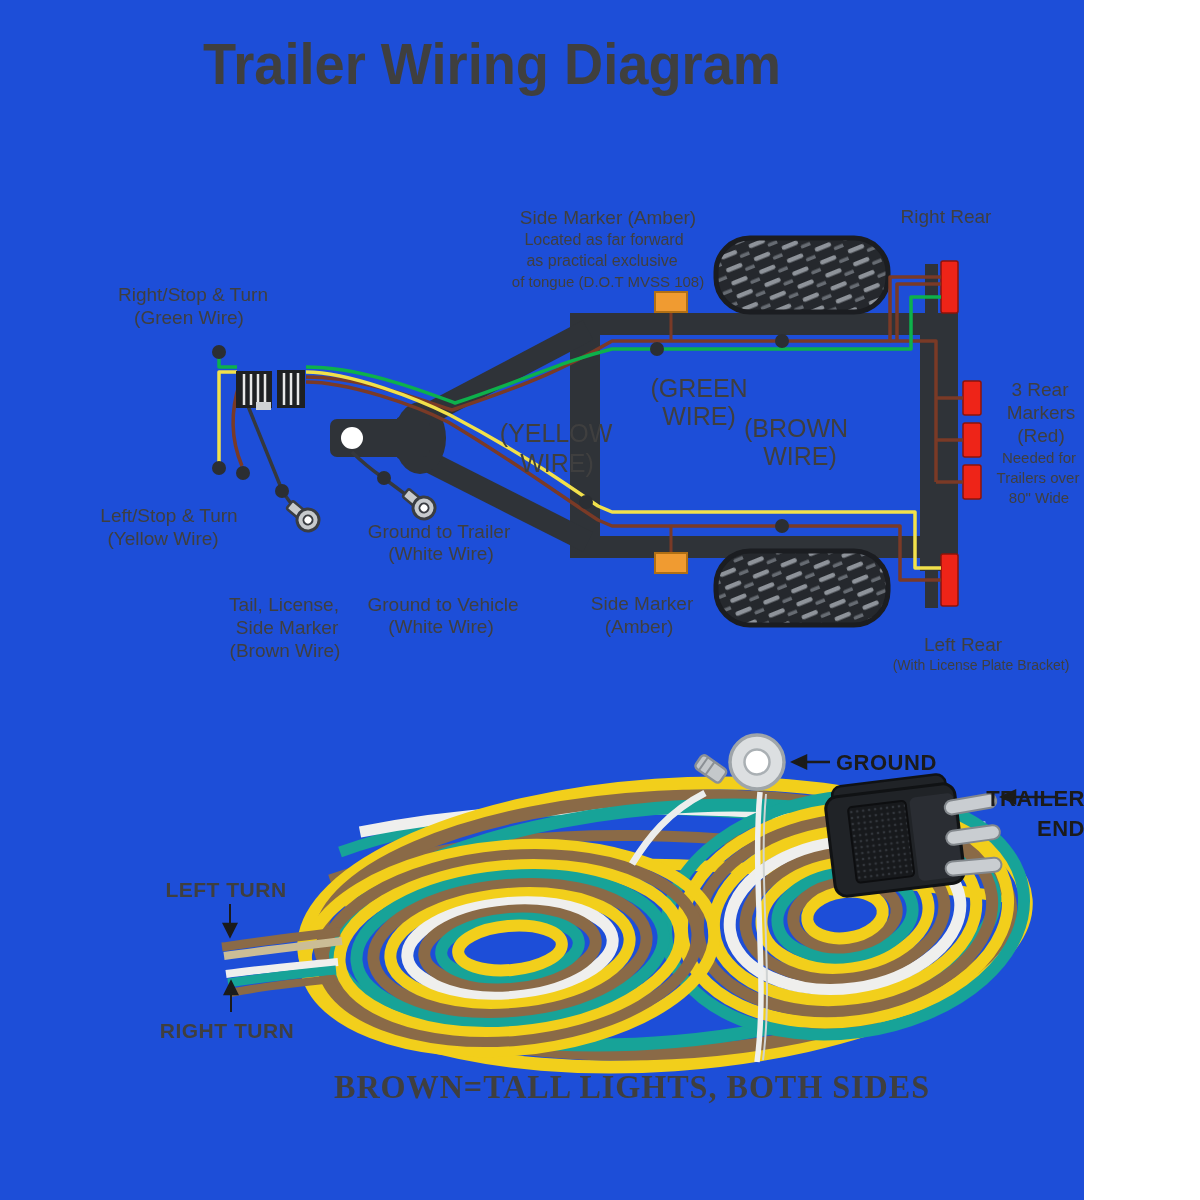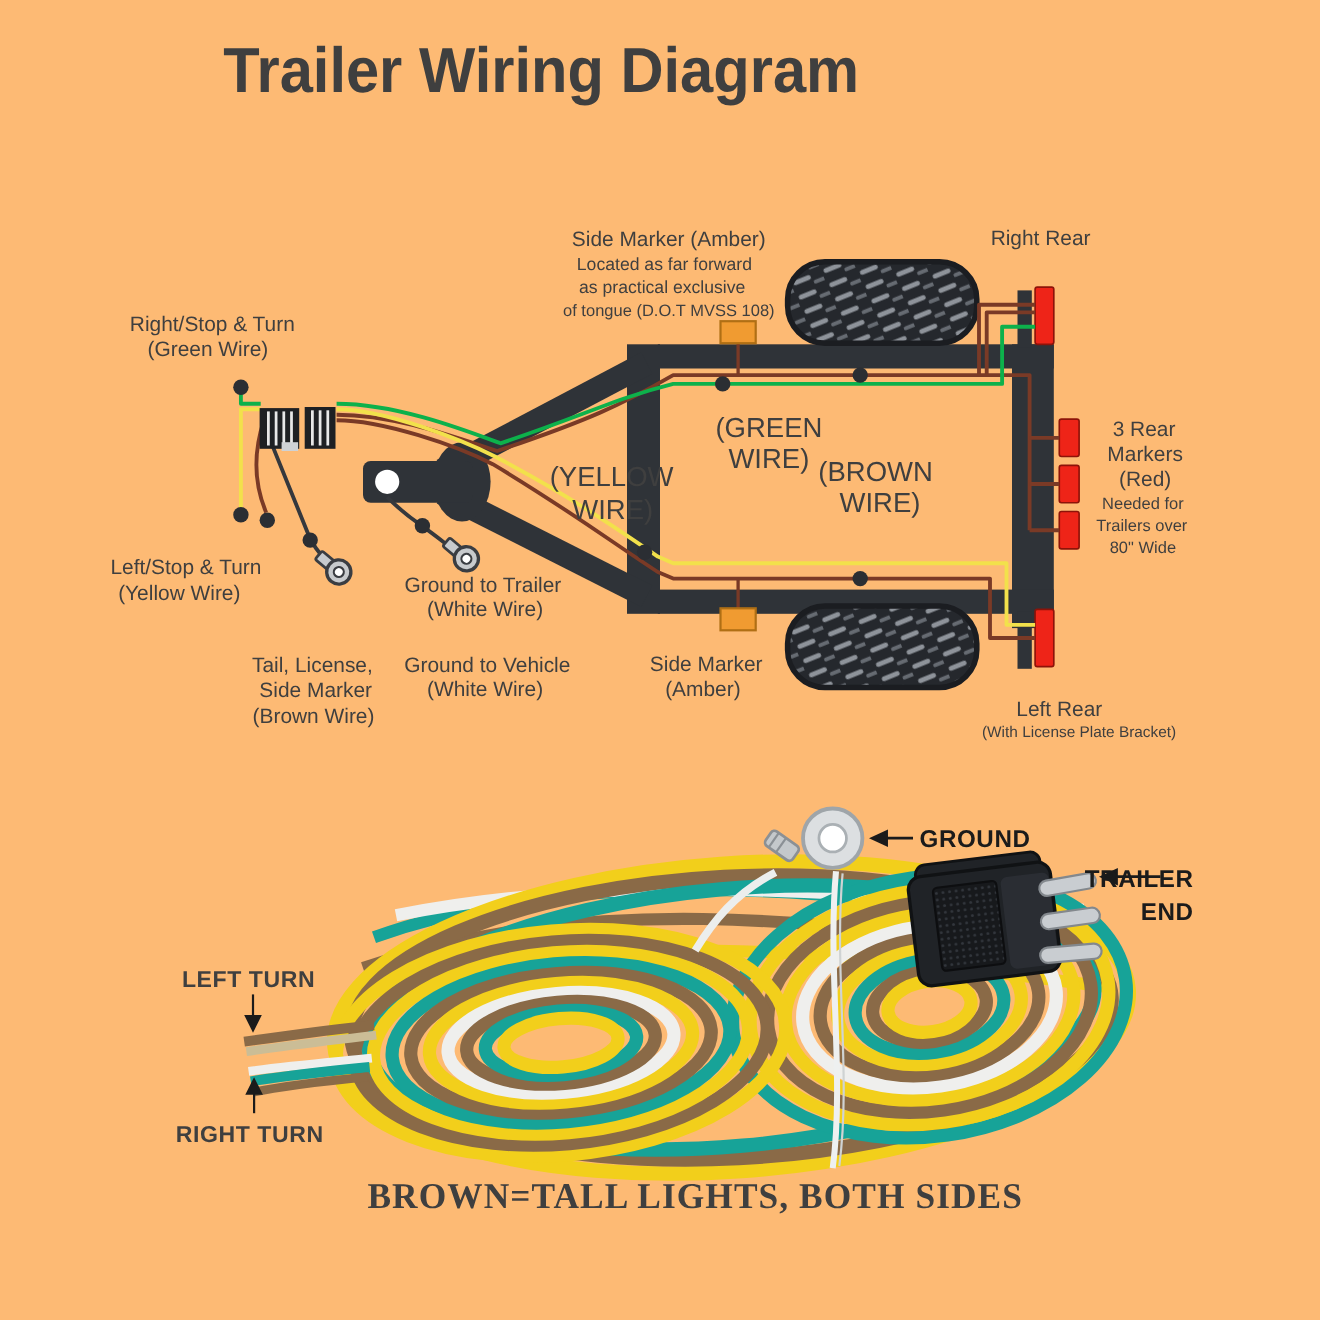--- a/index.html
+++ b/index.html
@@ -1,16 +1,16 @@
 <!DOCTYPE html>
 <html><head>
 <meta charset="utf-8">
 <style>
   html,body{margin:0;padding:0;background:#ffffff;}
-  .stage{position:relative;width:1200px;height:1200px;background:#fdba74;overflow:hidden;text-decoration:underline;}
+  .stage{position:relative;width:1084px;height:1200px;background:#1d4ed8;overflow:hidden;text-decoration:underline;}
   svg{position:absolute;left:0;top:0;}
   svg text{font-family:"Liberation Sans", sans-serif;fill:#3f3f3f;}
   .mid{text-anchor:middle;}
   .end{text-anchor:end;}
   .title{font-size:58px;font-weight:bold;}
   .t19{font-size:19px;}
   .t25{font-size:25px;}
   .t16{font-size:16px;}
   .t15{font-size:15px;}
   .t14{font-size:14px;}

